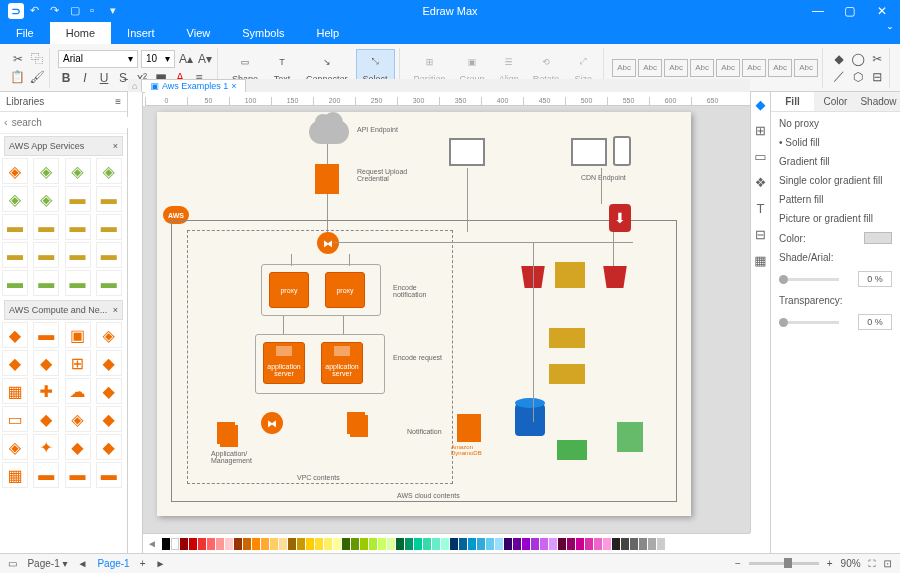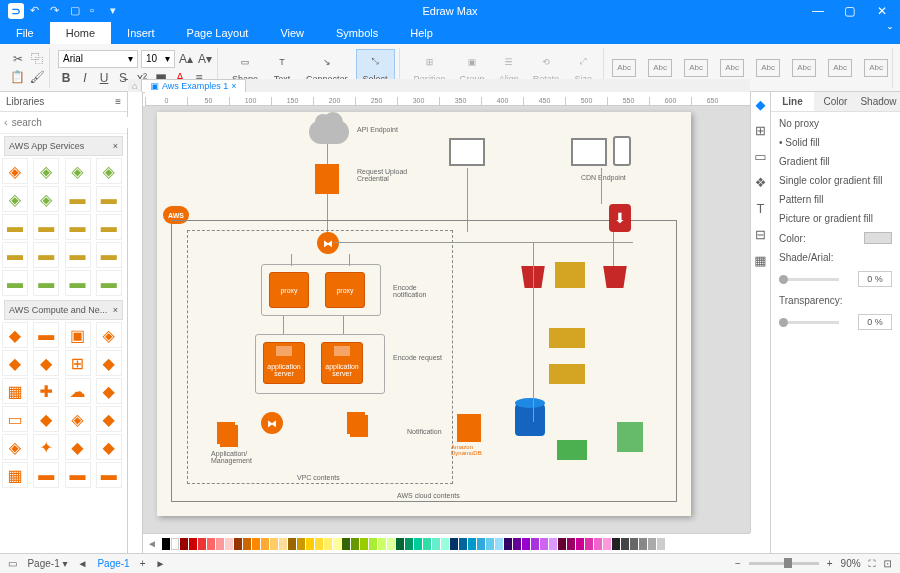--- a/index.html
+++ b/index.html
@@ -125,21 +125,20 @@
     <div class="win-btn">—</div>
     <div class="win-btn">▢</div>
     <div class="win-btn">✕</div>
   </div>
 </div>
 
 <div class="menubar">
   <div class="menu-tab">File</div>
   <div class="menu-tab active">Home</div>
   <div class="menu-tab">Insert</div>
-  <div class="menu-tab">Page Layout</div>
   <div class="menu-tab">View</div>
   <div class="menu-tab">Symbols</div>
   <div class="menu-tab">Help</div>
   <div style="margin-left:auto;padding:0 8px;color:#fff;font-size:12px">ˇ</div>
 </div>
 
 <div class="ribbon">
   <div class="rb-group">
     <div class="rb-row">
       <span class="rb-ico">✂</span>
@@ -215,21 +214,21 @@
       </div>
     <div class="tool-btn disabled">
         <div class="tool-ico">⟲</div>
         <span>Rotate</span>
       </div>
     <div class="tool-btn disabled">
         <div class="tool-ico">⤢</div>
         <span>Size</span>
       </div>
   </div>
-  <div class="rb-group" style="flex-direction:row;gap:12px;align-items:center">
+  <div class="rb-group" style="flex-direction:row;gap:2px;align-items:center">
     <div class="outline-btn">Abc</div>
     <div class="outline-btn">Abc</div>
     <div class="outline-btn">Abc</div>
     <div class="outline-btn">Abc</div>
     <div class="outline-btn">Abc</div>
     <div class="outline-btn">Abc</div>
     <div class="outline-btn">Abc</div>
     <div class="outline-btn">Abc</div>
   </div>
   <div class="rb-group" style="flex-direction:column;gap:2px">
@@ -477,21 +476,21 @@
   <div class="side-ico">⊞</div>
   <div class="side-ico">▭</div>
   <div class="side-ico">❖</div>
   <div class="side-ico">T</div>
   <div class="side-ico">⊟</div>
   <div class="side-ico">▦</div>
 </div>
 
 <div class="rpanel">
   <div class="rp-tabs">
-    <div class="rp-tab active">Line</div>
+    <div class="rp-tab active">Fill</div>
     <div class="rp-tab">Color</div>
     <div class="rp-tab">Shadow</div>
   </div>
   <div class="rp-body">
     <div>No proxy</div>
     <div>• <span>Solid fill</span></div>
     <div>Gradient fill</div>
     <div>Single color gradient fill</div>
     <div>Pattern fill</div>
     <div>Picture or gradient fill</div>

